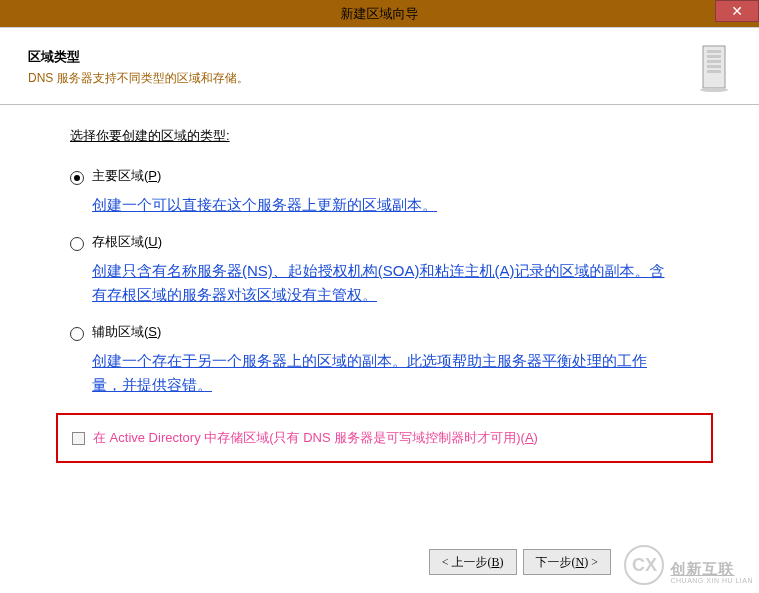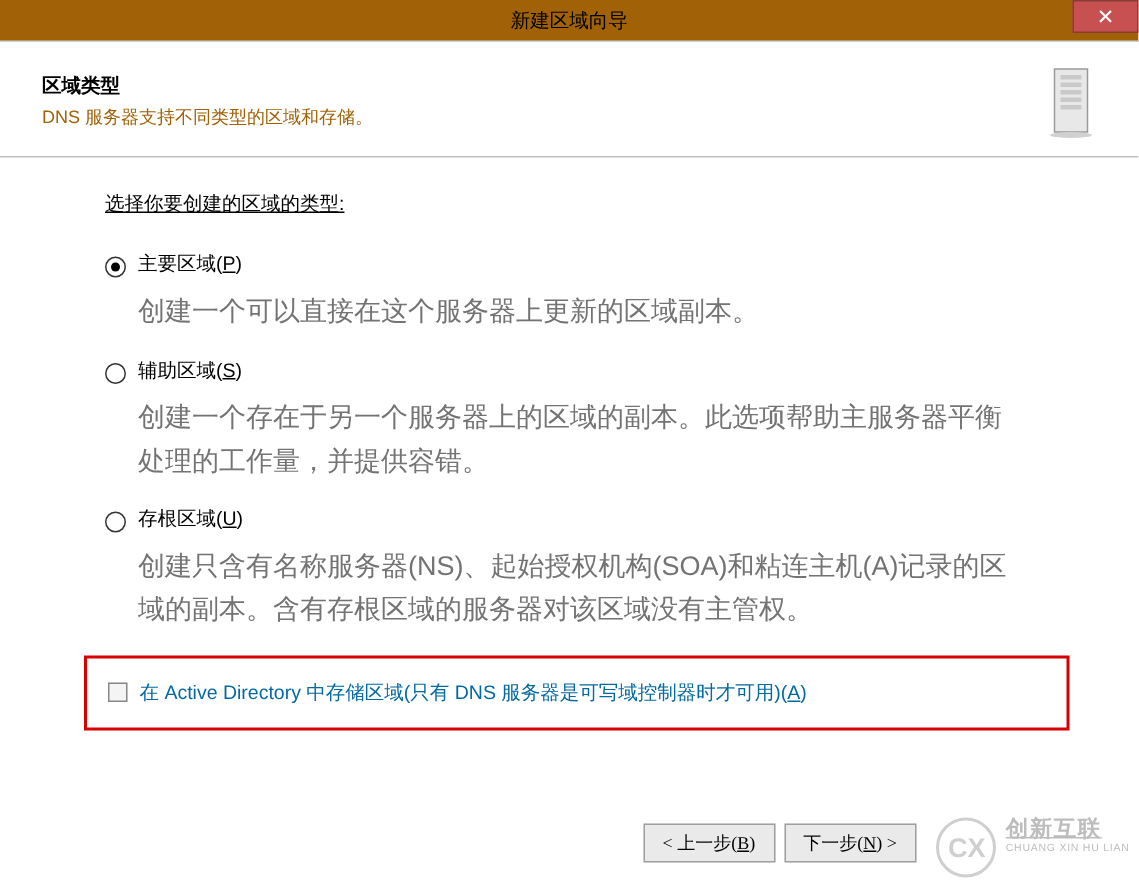--- a/index.html
+++ b/index.html
@@ -104,26 +104,27 @@
   }
   .radio-dot {
     width: 6px;
     height: 6px;
     background: #000;
     border-radius: 50%;
   }
   .radio-label { }
   .radio-mnemonic { text-decoration: underline; }
   .radio-desc {
-    font-size: 18px;
-    color: #737373;
+    font-size: 15px;
+    color: #1d4ed8;
     margin-left: 22px;
     margin-top: 8px;
     line-height: 1.6;
     max-width: 580px;
+    text-decoration: underline;
   }
   .highlight-box {
     border: 2px solid #d70000;
     padding: 14px 14px;
     margin-top: 14px;
     margin-left: -14px;
     margin-right: -14px;
   }
   .checkbox-row {
     display: flex;
@@ -132,21 +133,21 @@
   }
   .checkbox-square {
     width: 13px;
     height: 13px;
     border: 1px solid #888;
     background: #f4f4f4;
     margin-right: 8px;
     flex-shrink: 0;
   }
   .checkbox-label {
-    color: #0369a1;
+    color: #ec4899;
   }
   .checkbox-label .mnemonic { text-decoration: underline; }
   .button-bar {
     position: absolute;
     bottom: 18px;
     right: 148px;
     display: flex;
     gap: 6px;
   }
   .wiz-button {
@@ -162,21 +163,21 @@
     padding: 0 12px;
     cursor: pointer;
     font-family: Liberation Serif, serif;
   }
   .wiz-button .mnemonic { text-decoration: underline; }
   .watermark {
     position: absolute;
     right: 6px;
     bottom: 8px;
     display: flex;
-    align-items: flex-start;
+    align-items: flex-end;
     color: #bdbdbd;
     font-family: Arial, sans-serif;
   }
   .watermark-logo {
     width: 40px; height: 40px;
     border: 2px solid #cfcfcf;
     border-radius: 50%;
     display: flex; align-items: center; justify-content: center;
     font-size: 18px; font-weight: bold;
     color: #cfcfcf;
@@ -224,31 +225,31 @@
           <span class="radio-dot"></span>
         </span>
       <span class="radio-label"><span>主要区域(</span><span class="radio-mnemonic">P</span><span>)</span></span>
     </div>
     <div class="radio-desc">创建一个可以直接在这个服务器上更新的区域副本。</div>
   </div>
 
   <div class="radio-option">
     <div class="radio-row">
       <span class="radio-circle"></span>
-      <span class="radio-label"><span>辅助区域(</span><span class="radio-mnemonic">S</span><span>)</span></span>
-    </div>
-    <div class="radio-desc">创建一个存在于另一个服务器上的区域的副本。此选项帮助主服务器平衡处理的工作量，并提供容错。</div>
+      <span class="radio-label"><span>存根区域(</span><span class="radio-mnemonic">U</span><span>)</span></span>
+    </div>
+    <div class="radio-desc">创建只含有名称服务器(NS)、起始授权机构(SOA)和粘连主机(A)记录的区域的副本。含有存根区域的服务器对该区域没有主管权。</div>
   </div>
 
   <div class="radio-option">
     <div class="radio-row">
       <span class="radio-circle"></span>
-      <span class="radio-label"><span>存根区域(</span><span class="radio-mnemonic">U</span><span>)</span></span>
-    </div>
-    <div class="radio-desc">创建只含有名称服务器(NS)、起始授权机构(SOA)和粘连主机(A)记录的区域的副本。含有存根区域的服务器对该区域没有主管权。</div>
+      <span class="radio-label"><span>辅助区域(</span><span class="radio-mnemonic">S</span><span>)</span></span>
+    </div>
+    <div class="radio-desc">创建一个存在于另一个服务器上的区域的副本。此选项帮助主服务器平衡处理的工作量，并提供容错。</div>
   </div>
 
   <div class="highlight-box">
     <div class="checkbox-row">
       <span class="checkbox-square"></span>
       <span class="checkbox-label"><span>在 Active Directory 中存储区域(只有 DNS 服务器是可写域控制器时才可用)(</span><span class="mnemonic">A</span><span>)</span></span>
     </div>
   </div>
 </div>
 

